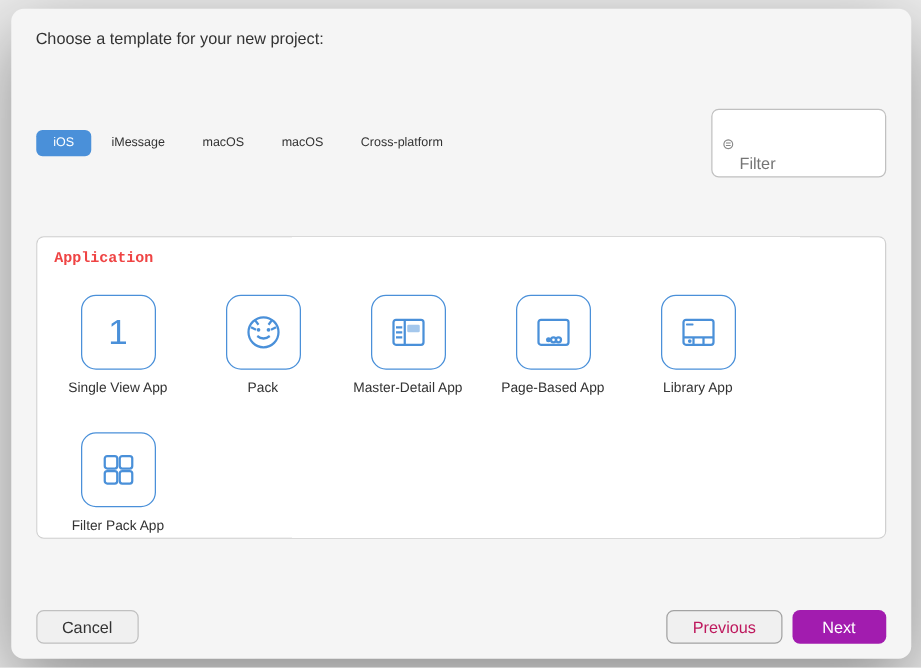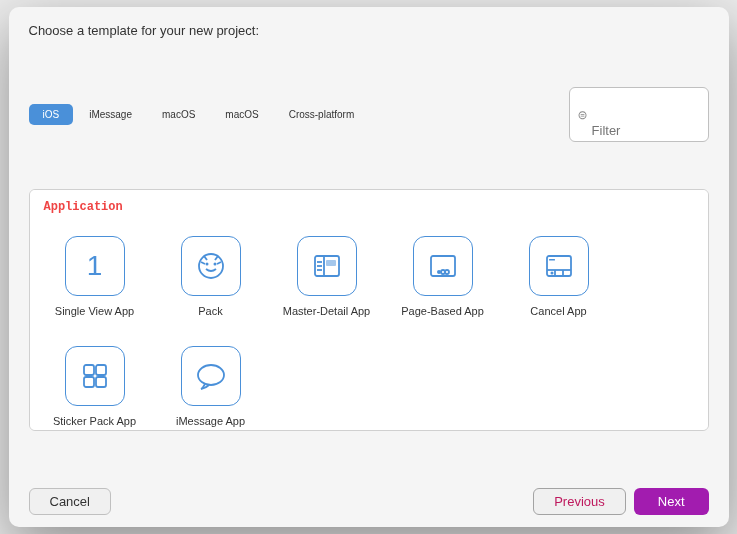--- a/index.html
+++ b/index.html
@@ -266,44 +266,35 @@
         <div class="template-icon">
           <svg class="tmpl-svg" viewBox="0 0 36 36">
             <rect x="6" y="8" width="24" height="20" rx="2"></rect>
             <line x1="6" y1="22" x2="30" y2="22"></line>
             <line x1="14" y1="22" x2="14" y2="28"></line>
             <line x1="22" y1="22" x2="22" y2="28"></line>
             <circle cx="11" cy="25" r="1.5" fill="#4a90d9" stroke="none"></circle>
             <rect x="8" y="11" width="6" height="1.5" rx="0.5" fill="#4a90d9" stroke="none"></rect>
           </svg>
         </div>
-        <span class="template-name">Cancel App</span>
+        <span class="template-name">Library App</span>
       </div>
 
       <div class="template-item">
         <div class="template-icon">
           <svg class="tmpl-svg" viewBox="0 0 36 36">
             <rect x="7" y="7" width="10" height="10" rx="2"></rect>
             <rect x="19" y="7" width="10" height="10" rx="2"></rect>
             <rect x="7" y="19" width="10" height="10" rx="2"></rect>
             <rect x="19" y="19" width="10" height="10" rx="2"></rect>
           </svg>
         </div>
-        <span class="template-name">Sticker Pack App</span>
-      </div>
-
-      <div class="template-item">
-        <div class="template-icon">
-          <svg class="tmpl-svg" viewBox="0 0 36 36">
-            <ellipse cx="18" cy="17" rx="13" ry="10"></ellipse>
-            <path d="M12 26 Q10 30 8 31 Q13 30 16 27"></path>
-          </svg>
-        </div>
-        <span class="template-name">iMessage App</span>
-      </div>
+        <span class="template-name">Filter Pack App</span>
+      </div>
+
 
     </div>
 
     <div class="items-grid">
 
       <div class="template-item selected">
         <div class="template-icon">
           <svg class="tmpl-svg" viewBox="0 0 36 36">
             <polygon points="18,5 30,12 30,24 18,31 6,24 6,12"></polygon>
             <circle cx="18" cy="18" r="5"></circle>

